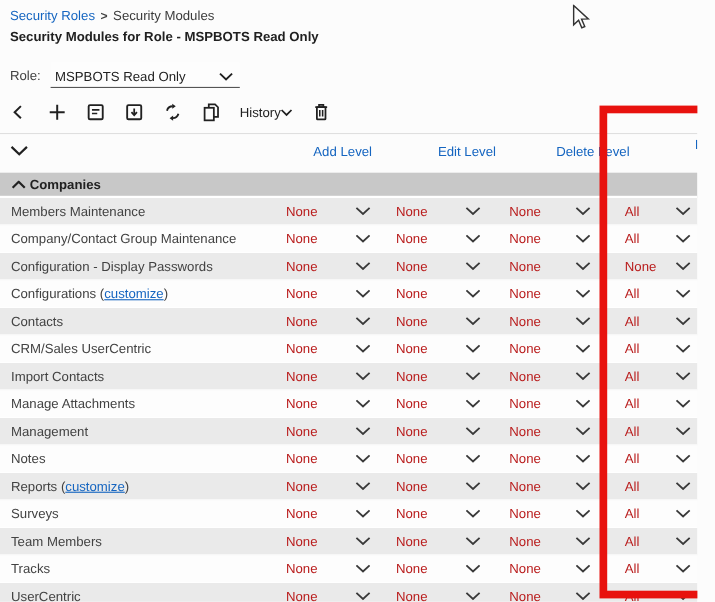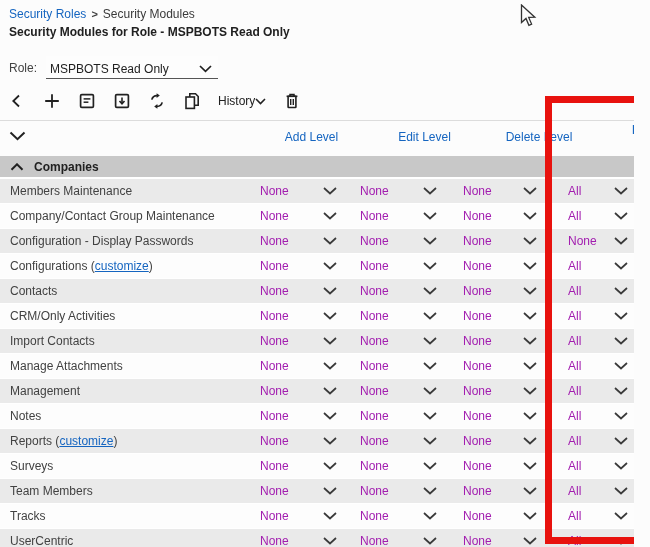--- a/index.html
+++ b/index.html
@@ -41,34 +41,34 @@
   .header-row { height: 32px; align-items: center; background: #fcfcfc; gap: 13px; }
   .expand-cell { padding-left: 9px; display: flex; align-items: center; }
   .hdr { color: #1565c0; text-align: center; cursor: pointer; font-size: 12px; }
   .hdr.c-add { padding: 0 13px 0 10px; }
   .hdr.c-edit { padding: 0 16px 0 10px; }
   .hdr.c-delete { padding: 0 21px 0 10px; }
   .hdr.c-inquire { padding: 0 22px 0 10px; }
 
   .group-header {
     margin-top: 3px; height: 23px; background: #c8c8c8;
-    display: flex; align-items: center; gap: 10px; padding-left: 10px;
+    display: flex; align-items: center; gap: 3px; padding-left: 10px;
     border-bottom: 2px solid #fff; cursor: pointer;
   }
   .group-header .group-label { font-weight: bold; color: #212121; }
 
   .trow { height: 25px; align-items: center; border-bottom: 1px solid #fff; }
   .trow.alt { background: #eaeaea; }
   .trow.plain { background: #fdfdfd; }
   .cell.name { padding-left: 10px; color: #424242; white-space: nowrap; overflow: hidden; }
   .lnk-wrap { color: #424242; }
   .lnk-wrap::before { content: " ("; }
   .lnk-wrap::after { content: ")"; }
   .lnk { color: #1565c0; text-decoration: underline; cursor: pointer; }
-  .cell.level { display: flex; align-items: center; justify-content: space-between; cursor: pointer; color: #a21caf; }
+  .cell.level { display: flex; align-items: center; justify-content: space-between; cursor: pointer; color: #b91c1c; }
   .cell.level.c-add { padding: 0 13px 0 10px; }
   .cell.level.c-edit { padding: 0 16px 0 10px; }
   .cell.level.c-delete { padding: 0 21px 0 10px; }
   .cell.level.c-inquire { padding: 0 22px 0 10px; }
 
   
   .highlight-rect {
     position: absolute; left: 545px; top: 96px; width: 103px; height: 448px;
     border: 7px solid #e8120e; pointer-events: none; z-index: 10;
   }
@@ -340,21 +340,21 @@
     <div class="cell level c-inquire">
       <span class="val">All</span>
       <span><svg width="14" height="8" viewBox="0 0 14 8">
               <polyline points="1,1 7,6.5 13,1" fill="none" stroke="#3a3a3a" stroke-width="1.7"></polyline>
             </svg></span>
     </div>
   </div>
 
   <div class="grid-row trow plain">
     <div class="cell name">
-      <span class="nm">CRM/Only Activities</span>
+      <span class="nm">CRM/Sales UserCentric</span>
     </div>
     <div class="cell level c-add">
       <span class="val">None</span>
       <span><svg width="14" height="8" viewBox="0 0 14 8">
               <polyline points="1,1 7,6.5 13,1" fill="none" stroke="#3a3a3a" stroke-width="1.7"></polyline>
             </svg></span>
     </div>
     <div class="cell level c-edit">
       <span class="val">None</span>
       <span><svg width="14" height="8" viewBox="0 0 14 8">

